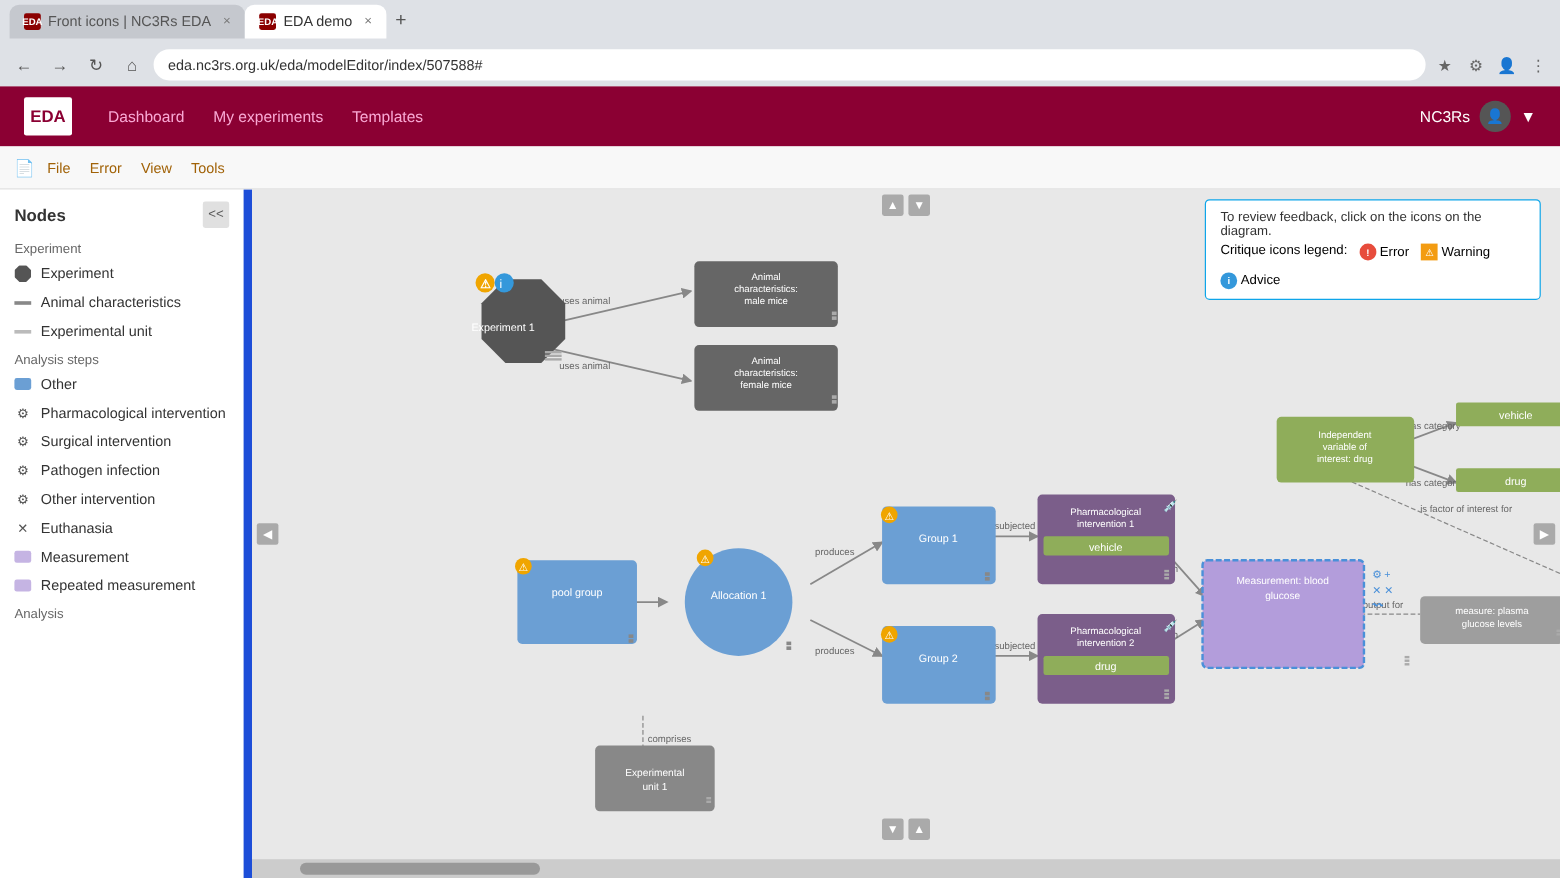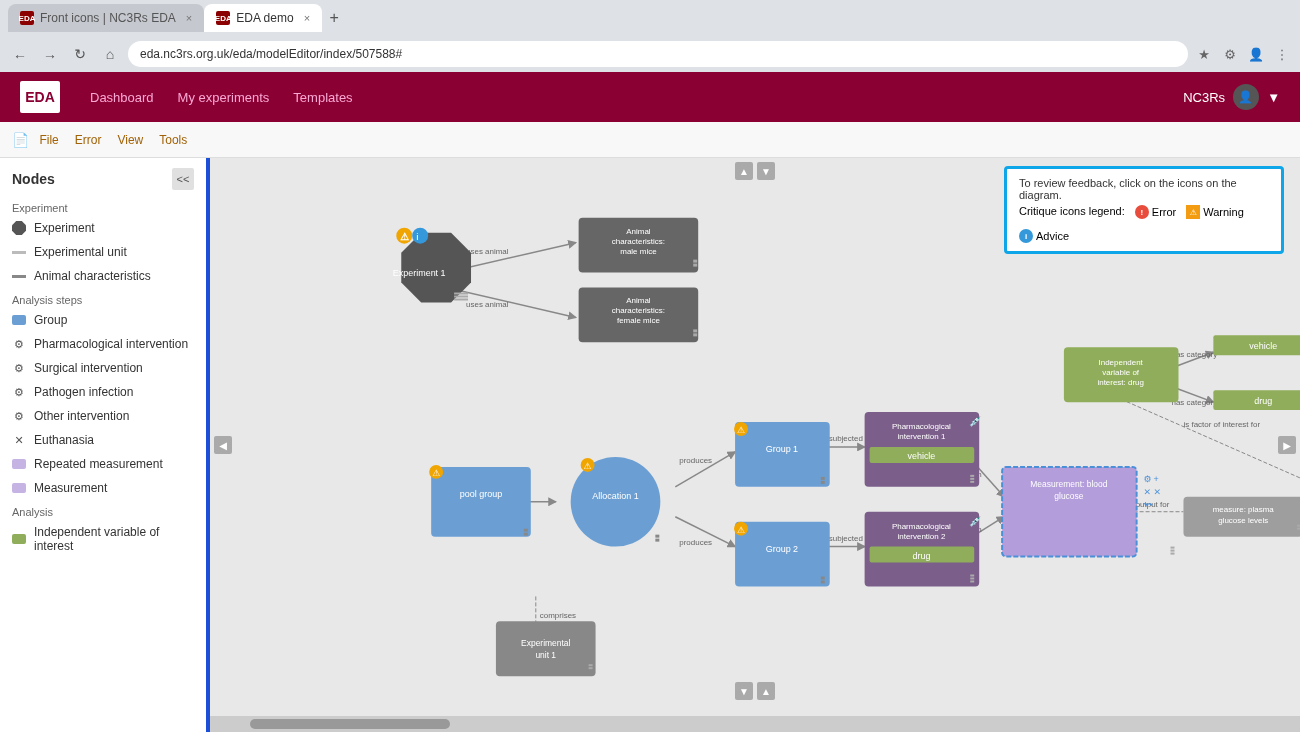--- a/index.html
+++ b/index.html
@@ -35,21 +35,21 @@
     .toolbar-group { display: flex; align-items: center; gap: 4px; }
     .toolbar-item { font-size: 12px; color: #a16207; cursor: pointer; padding: 0 6px; }
     .page-title-bar { position: absolute; left: 50%; transform: translateX(-50%); font-size: 14px; font-weight: bold; color: #333; top: 156px; }
     .help-section { position: absolute; right: 16px; top: 156px; display: flex; align-items: center; gap: 6px; font-size: 12px; color: #333; }
     .help-icon { width: 18px; height: 18px; background: #1a73e8; border-radius: 50%; color: white; display: flex; align-items: center; justify-content: center; font-size: 11px; }
 
     
     .main-layout { display: flex; height: calc(732px - 72px - 50px - 36px); }
 
     
-    .sidebar { width: 210px; background: white; border-right: 4px solid #1d4ed8; overflow-y: auto; position: relative; flex-shrink: 0; }
+    .sidebar { width: 210px; background: white; border-right: 7px solid #1d4ed8; overflow-y: auto; position: relative; flex-shrink: 0; }
     .sidebar-header { display: flex; align-items: center; justify-content: space-between; padding: 10px 12px 6px; }
     .sidebar-title { font-size: 14px; font-weight: bold; color: #333; }
     .sidebar-collapse { width: 22px; height: 22px; background: #e0e0e0; border-radius: 2px; display: flex; align-items: center; justify-content: center; cursor: pointer; font-size: 11px; color: #555; }
     .sidebar-section-title { font-size: 11px; color: #666; padding: 6px 12px 2px; }
     .sidebar-item { display: flex; align-items: center; gap: 8px; padding: 5px 12px; cursor: pointer; font-size: 12px; color: #333; }
     .node-dot { width: 14px; height: 14px; border-radius: 50%; flex-shrink: 0; }
     .node-rect { width: 14px; height: 10px; border-radius: 2px; flex-shrink: 0; }
     .node-octagon { width: 14px; height: 14px; flex-shrink: 0; background: #555; clip-path: polygon(30% 0%, 70% 0%, 100% 30%, 100% 70%, 70% 100%, 30% 100%, 0% 70%, 0% 30%); }
     .node-dash { width: 14px; height: 3px; background: #888; flex-shrink: 0; }
     .node-x { width: 14px; height: 14px; flex-shrink: 0; display: flex; align-items: center; justify-content: center; font-size: 11px; color: #555; }
@@ -61,21 +61,21 @@
     .canvas-nav-down { position: absolute; bottom: 32px; left: 50%; transform: translateX(-50%); display: flex; gap: 4px; }
     .nav-arrow { width: 18px; height: 18px; background: #aaa; display: flex; align-items: center; justify-content: center; font-size: 10px; color: white; cursor: pointer; border-radius: 2px; }
     .canvas-nav-right { position: absolute; right: 4px; top: 50%; transform: translateY(-50%); }
     .canvas-nav-left { position: absolute; left: 4px; top: 50%; transform: translateY(-50%); }
 
     
     .canvas-scrollbar { position: absolute; bottom: 0; left: 0; right: 0; height: 16px; background: #ccc; display: flex; align-items: center; }
     .scrollbar-thumb { width: 200px; height: 10px; background: #999; border-radius: 5px; margin: 0 40px; }
 
     
-    .critique-panel { position: absolute; top: 8px; right: 16px; background: white; border: 3px solid #0ea5e9; border-radius: 4px; padding: 8px 12px; max-width: 280px; font-size: 11px; }
+    .critique-panel { position: absolute; top: 8px; right: 16px; background: white; border: 1px solid #0ea5e9; border-radius: 4px; padding: 8px 12px; max-width: 280px; font-size: 11px; }
     .critique-title { color: #333; margin-bottom: 4px; }
     .critique-legend { display: flex; align-items: flex-start; gap: 10px; flex-wrap: wrap; }
     .legend-item { display: flex; align-items: center; gap: 3px; }
     .legend-error { width: 14px; height: 14px; background: #e74c3c; border-radius: 50%; display: flex; align-items: center; justify-content: center; color: white; font-size: 8px; font-weight: bold; }
     .legend-warning { width: 14px; height: 14px; background: #f39c12; display: flex; align-items: center; justify-content: center; color: white; font-size: 8px; }
     .legend-advice { width: 14px; height: 14px; background: #3498db; border-radius: 50%; display: flex; align-items: center; justify-content: center; color: white; font-size: 8px; font-weight: bold; }
 
     
     .diagram-svg { width: 100%; height: 100%; }
   </style>
@@ -149,32 +149,32 @@
       <span class="sidebar-title">Nodes</span>
       <div class="sidebar-collapse">&lt;&lt;</div>
     </div>
 
     <div class="sidebar-section-title">Experiment</div>
     <div class="sidebar-item">
       <div class="node-octagon"></div>
       <span>Experiment</span>
     </div>
     <div class="sidebar-item">
+      <div class="node-dash"></div>
+      <span>Animal characteristics</span>
+    </div>
+    <div class="sidebar-item">
       <div class="node-dash" style="background:#bbb;"></div>
       <span>Experimental unit</span>
     </div>
-    <div class="sidebar-item">
-      <div class="node-dash"></div>
-      <span>Animal characteristics</span>
-    </div>
 
     <div class="sidebar-section-title">Analysis steps</div>
     <div class="sidebar-item">
       <div class="node-rect" style="background:#6b9fd4;"></div>
-      <span>Group</span>
+      <span>Other</span>
     </div>
     <div class="sidebar-item">
       <div class="node-gear">⚙</div>
       <span>Pharmacological intervention</span>
     </div>
     <div class="sidebar-item">
       <div class="node-gear">⚙</div>
       <span>Surgical intervention</span>
     </div>
     <div class="sidebar-item">
@@ -184,32 +184,28 @@
     <div class="sidebar-item">
       <div class="node-gear">⚙</div>
       <span>Other intervention</span>
     </div>
     <div class="sidebar-item">
       <div class="node-x">✕</div>
       <span>Euthanasia</span>
     </div>
     <div class="sidebar-item">
       <div class="node-rect" style="background:#c5b4e3;"></div>
+      <span>Measurement</span>
+    </div>
+    <div class="sidebar-item">
+      <div class="node-rect" style="background:#c5b4e3;"></div>
       <span>Repeated measurement</span>
     </div>
-    <div class="sidebar-item">
-      <div class="node-rect" style="background:#c5b4e3;"></div>
-      <span>Measurement</span>
-    </div>
 
     <div class="sidebar-section-title">Analysis</div>
-    <div class="sidebar-item">
-      <div class="node-rect" style="background:#8fad5a;"></div>
-      <span>Independent variable of interest</span>
-    </div>
   </div>
 
   <div class="canvas-area">
 
     <div class="critique-panel">
       <div class="critique-title">To review feedback, click on the icons on the diagram.</div>
       <div class="critique-legend">
         <span>Critique icons legend:</span>
         <div class="legend-item">
           <div class="legend-error">!</div>

